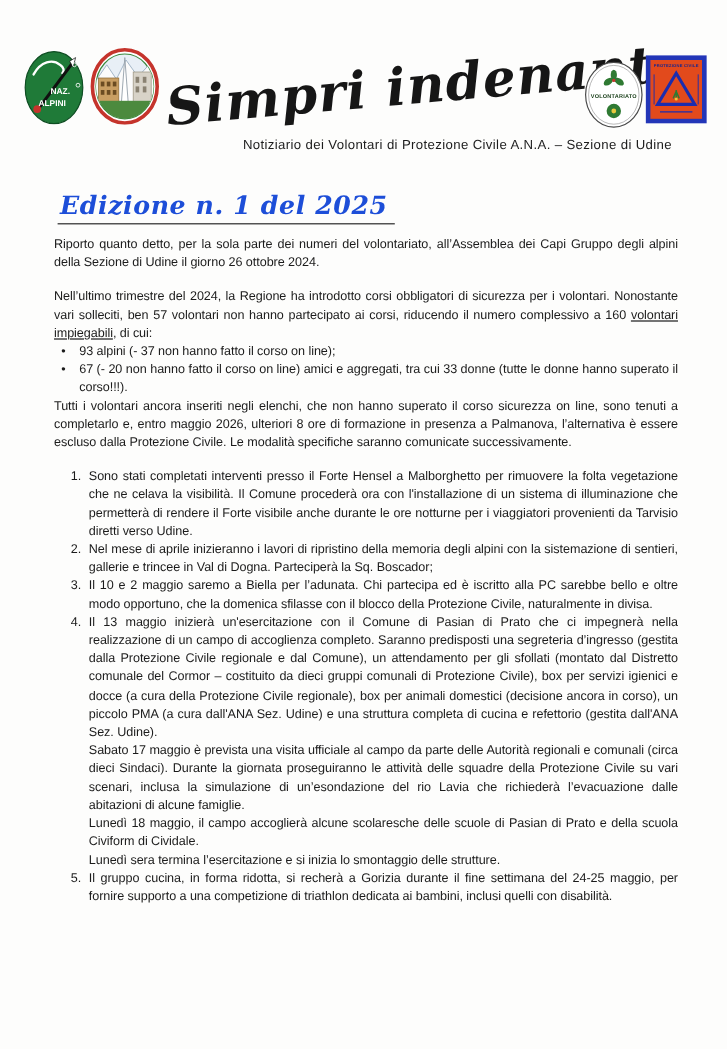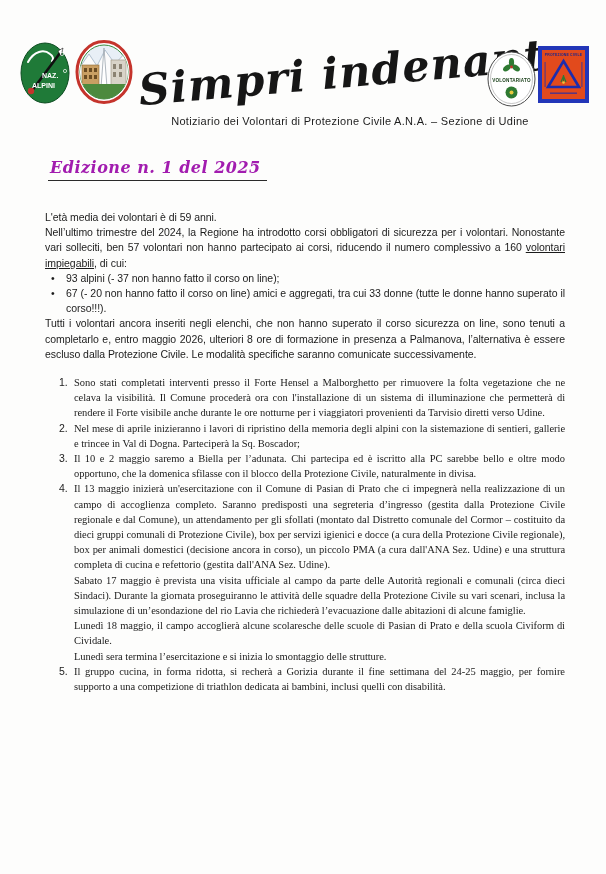--- a/index.html
+++ b/index.html
@@ -13,45 +13,45 @@
   .logo-udine{left:75px;top:40px;width:58px;height:64px;}
   .logo-vol{left:487px;top:51px;width:49px;height:56px;}
   .logo-pc{left:538px;top:46px;width:51px;height:57px;}
   .script-title{
     position:absolute;left:138px;top:36px;width:352px;height:78px;
     font-family:"DejaVu Serif",serif;font-style:italic;font-weight:700;
     font-size:43px;color:#161616;text-align:center;line-height:78px;
     transform:rotate(-5deg);letter-spacing:1px;white-space:nowrap;
   }
   .subtitle{
-    position:absolute;left:140px;top:115px;width:420px;text-align:center;
+    position:absolute;left:140px;top:115px;width:420px;text-align:right;
     font-size:11px;letter-spacing:0.3px;color:#1d1d1d;
   }
   .edition{
     position:absolute;left:48px;top:158px;
     font-family:"DejaVu Serif",serif;font-style:italic;font-weight:700;
-    font-size:16px;letter-spacing:0.5px;color:#a21caf;
+    font-size:21px;letter-spacing:0.5px;color:#1d4ed8;
     border-bottom:1.6px solid #2a2a2a;padding:0 6px 3px 2px;
   }
   
   .doc{
     position:absolute;left:45px;top:197px;width:520px;
     font-size:10.5px;line-height:15.2px;letter-spacing:-0.05px;
   }
   .doc p{margin:0;text-align:justify;}
   .sp{height:13px;}
   .u{text-decoration:underline;}
   .bold{font-weight:700;}
   .brow{display:flex;padding-left:6px;}
   .bdot{flex:0 0 15px;}
   .btext{flex:1;text-align:justify;}
   .orow{display:flex;padding-left:14px;}
   .onum{flex:0 0 15px;}
   .otext{flex:1;}
-  .otext p{text-align:justify;font-family:Liberation Serif, serif;}
+  .otext p{text-align:justify;}
   svg text{font-family:"Liberation Sans",sans-serif;}
 </style>
 </head>
 <body>
 
 <div class="page">
 
   <svg class="logo logo-ana" viewBox="0 0 50 62">
     <ellipse cx="25" cy="31" rx="24" ry="30" stroke="#0e4d22" stroke-width="1" fill="#1f7a38"></ellipse>
     <path d="M8,20 C14,9 24,7 30,12 C33,14 34,17 32,19" fill="none" stroke="#ffffff" stroke-width="2" stroke-linecap="round"></path>
@@ -118,23 +118,23 @@
     <rect x="6.5" y="16" width="1.2" height="25" fill="#1b2cae" opacity="0.65"></rect>
     <rect x="43.3" y="16" width="1.2" height="25" fill="#1b2cae" opacity="0.65"></rect>
   </svg>
 
   <div class="subtitle">Notiziario dei Volontari di Protezione Civile A.N.A. – Sezione di Udine</div>
 
   <div class="edition"><span>Edizione n. 1 del 2025</span></div>
 
   <div class="doc">
 
+    <p>Riporto quanto detto, per la sola parte dei numeri del volontariato, all’Assemblea dei Capi Gruppo degli alpini della Sezione di Udine il giorno 26 ottobre 2024.</p>
     <div class="sp"></div>
 
-    <p>L'età media dei volontari è di 59 anni.</p>
     <p><span>Nell’ultimo trimestre del 2024, la Regione ha introdotto corsi obbligatori di sicurezza per i volontari. Nonostante vari solleciti, ben 57 volontari non hanno partecipato ai corsi, riducendo il numero complessivo a 160 </span><span class="u">volontari impiegabili</span><span>, di cui:</span></p>
 
     <div class="brow">
       <span class="bdot">•</span>
       <span class="btext">93 alpini (- 37 non hanno fatto il corso on line);</span>
     </div>
     <div class="brow">
       <span class="bdot">•</span>
       <span class="btext">67 (- 20 non hanno fatto il corso on line) amici e aggregati, tra cui 33 donne (tutte le donne hanno superato il corso!!!).</span>
     </div>

